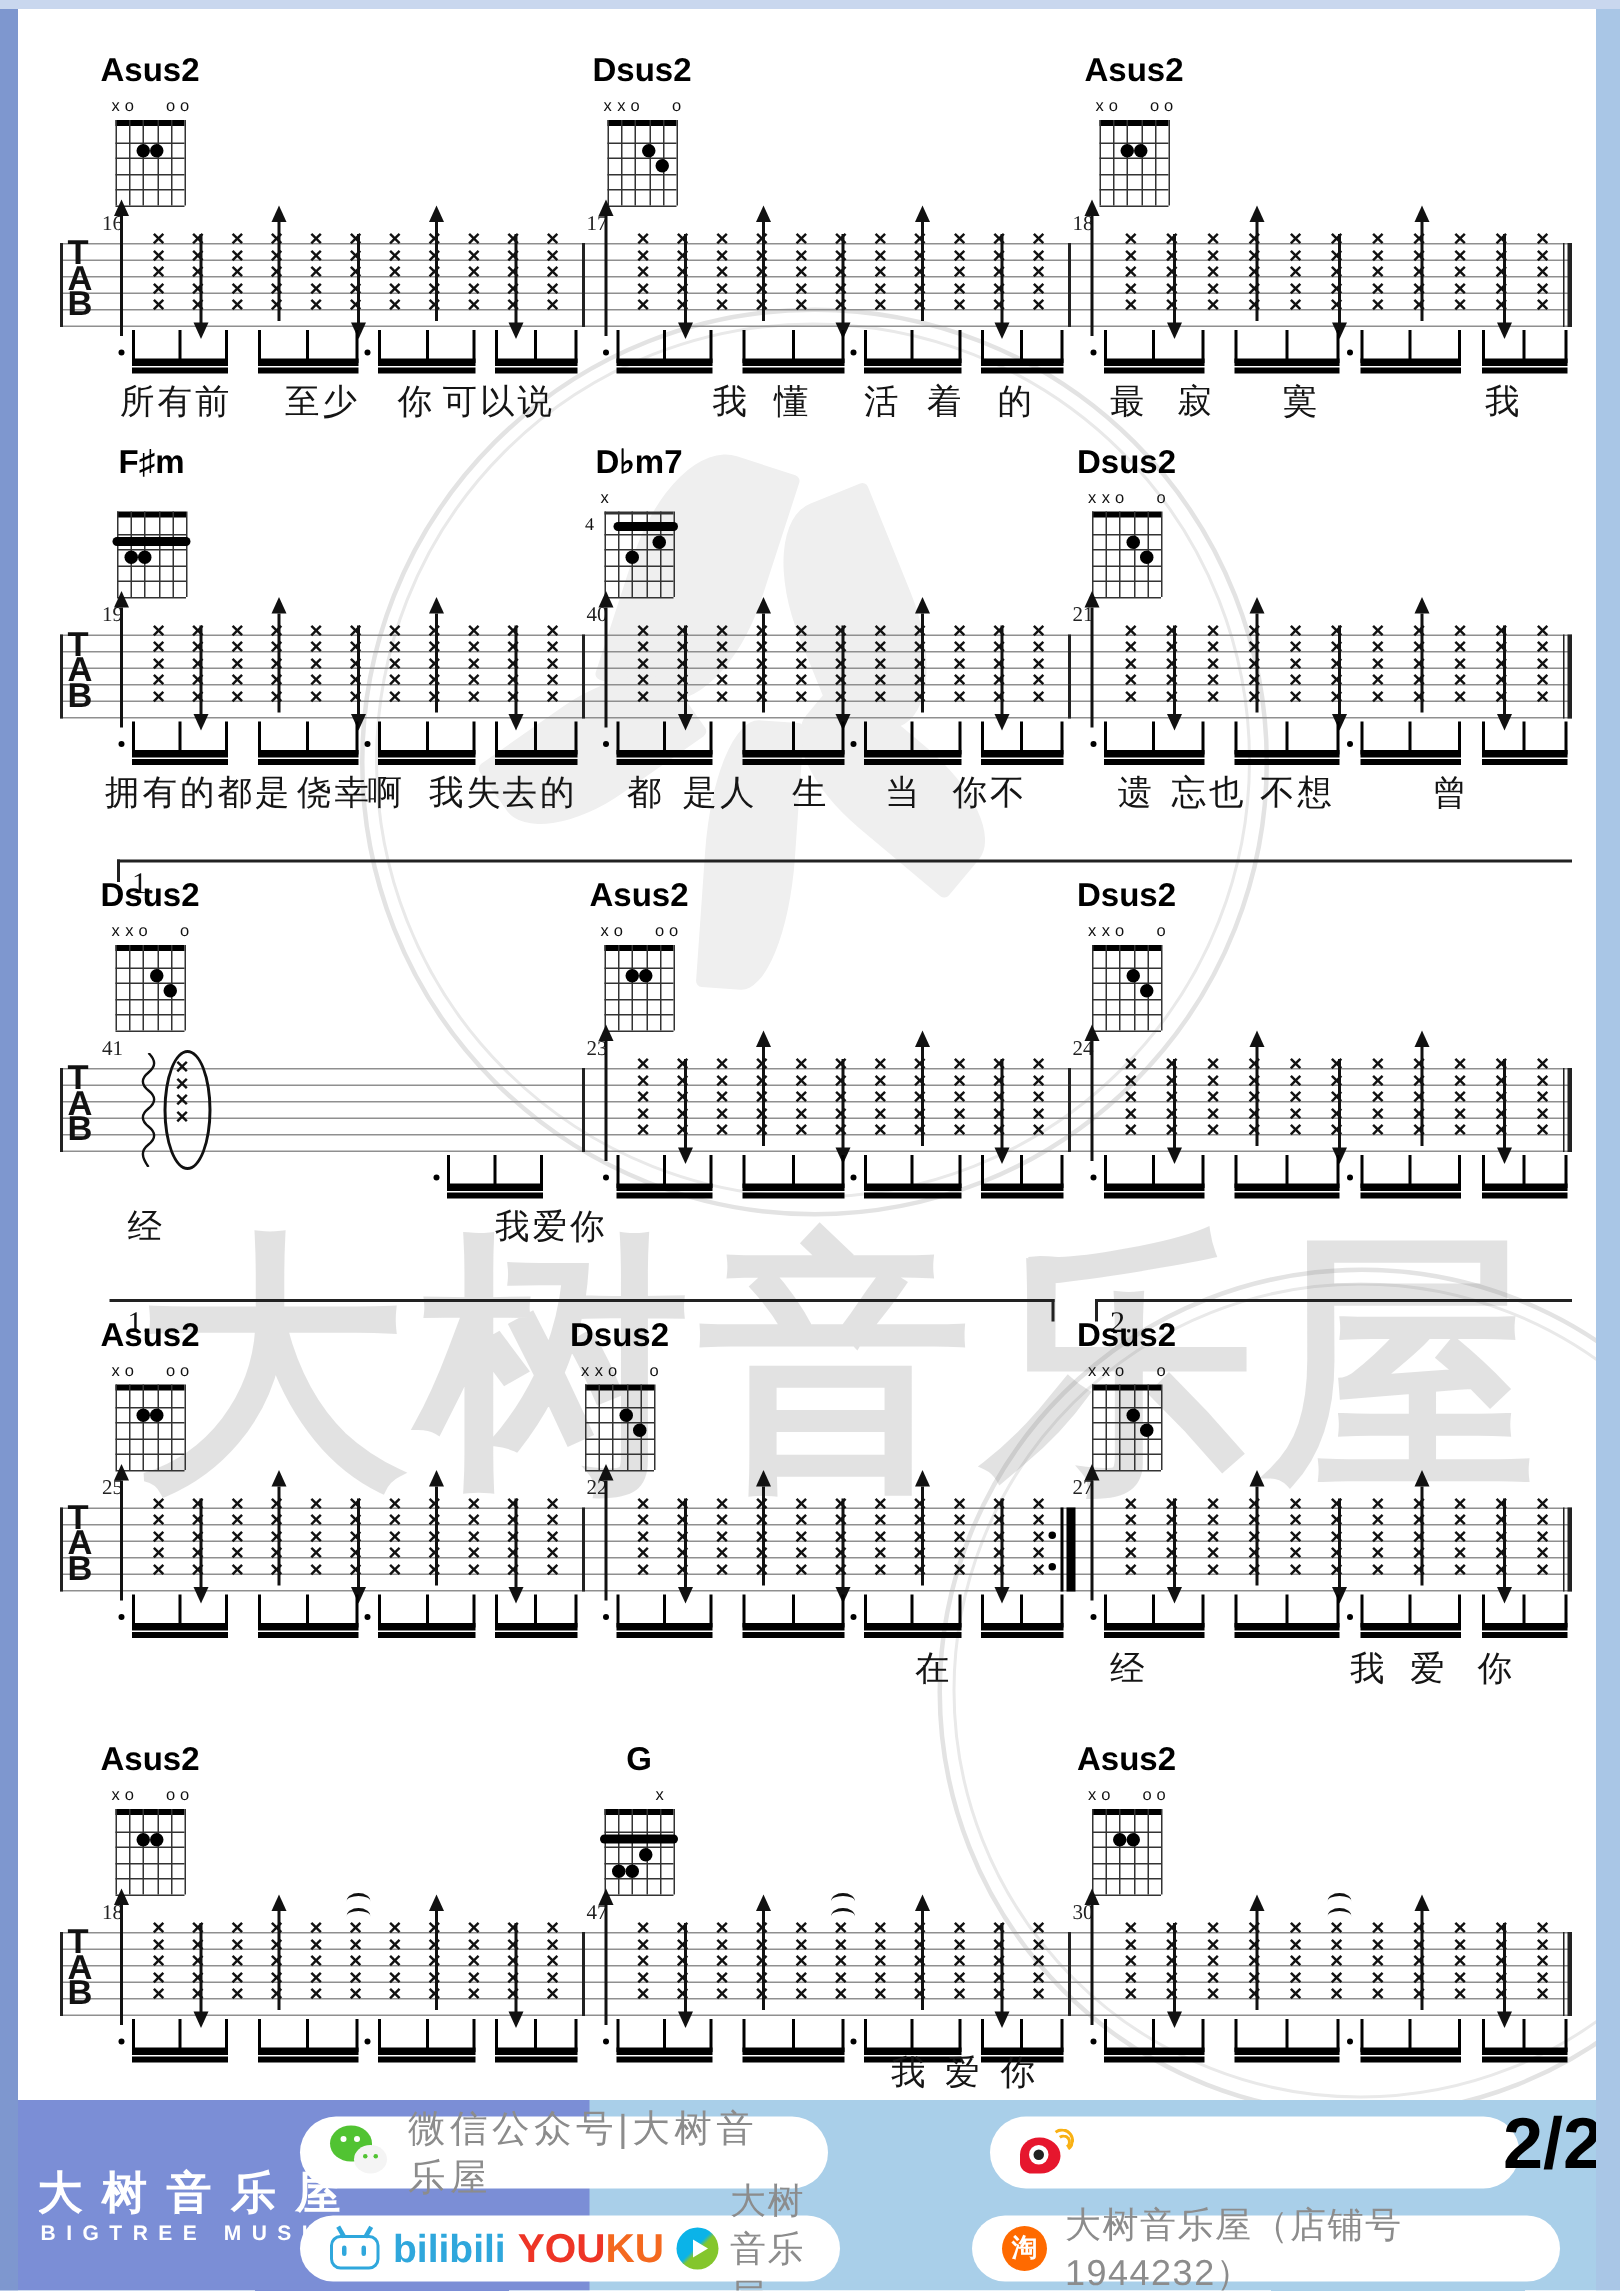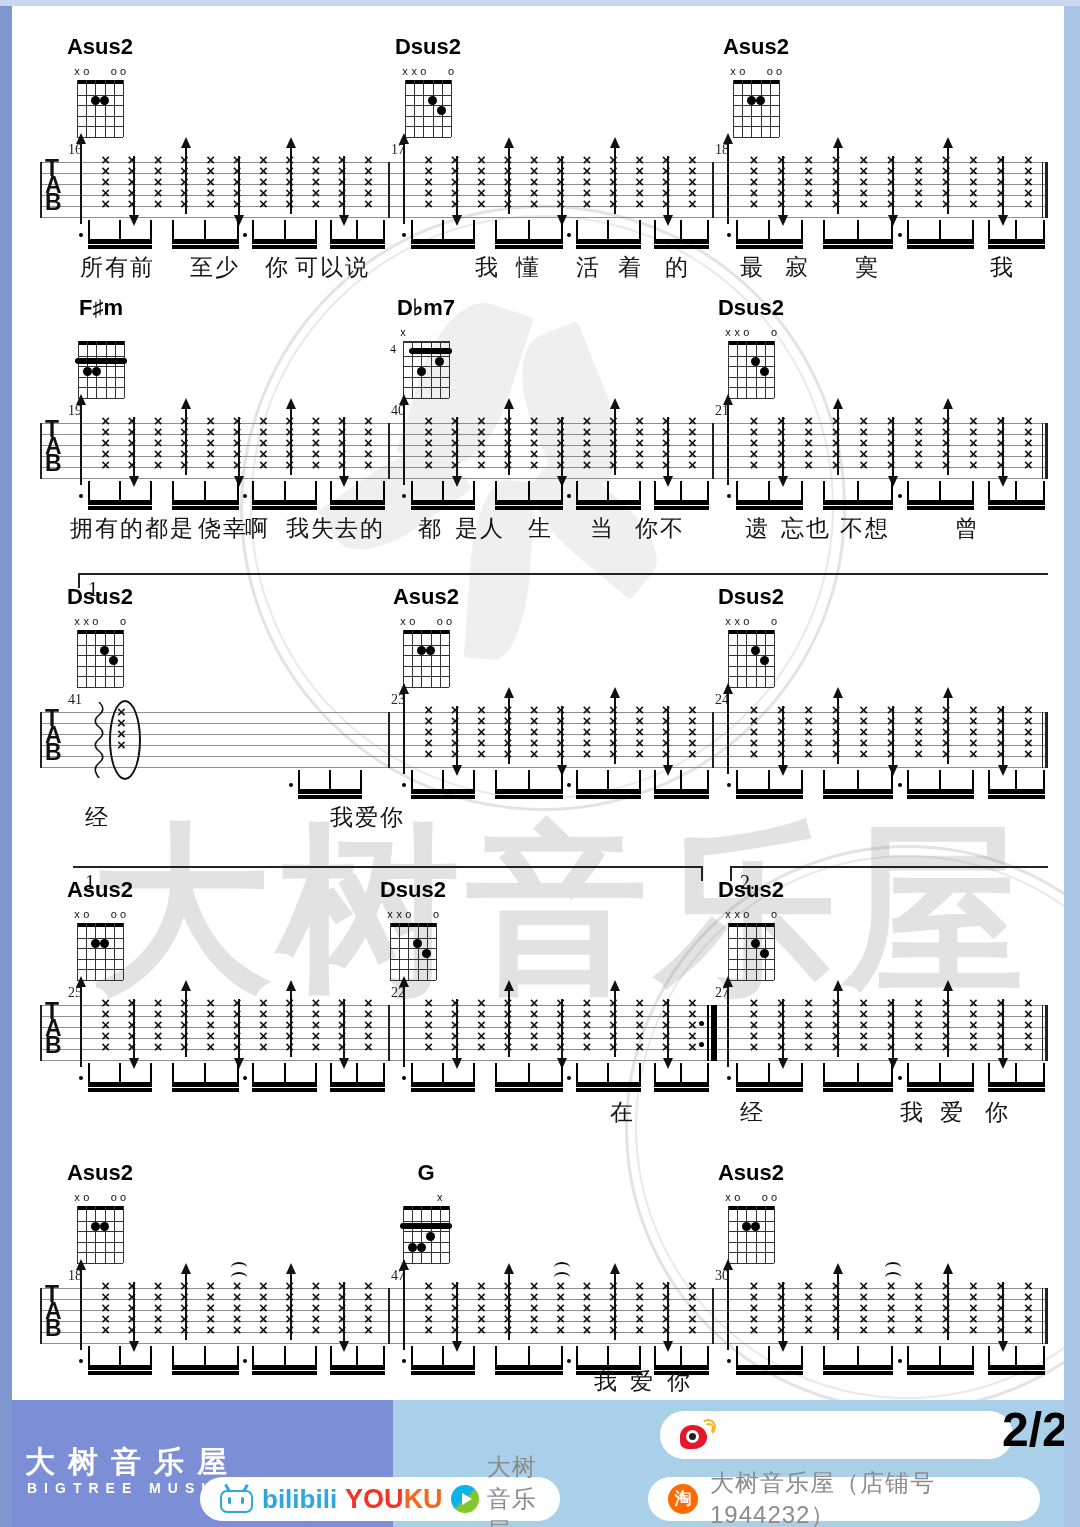--- a/index.html
+++ b/index.html
@@ -1947,20 +1947,31 @@
       </div>
     </div>
   </div>
 
 <div id="footer" class="abs">
   <div id="brandbox" class="abs">
     <div class="abs brand-cn" style="left:25px;top:42px;">大树音乐屋</div>
     <div class="abs brand-en" style="left:27px;top:80px;">BIGTREE MUSIC</div>
   </div>
 
+  <div class="abs pill" style="left:200px;top:11px;width:352px;height:48px;">
+    <span class="icon" style="width:40px;height:36px;">
+      <span class="abs" style="left:0;top:0;width:28px;height:24px;background:#51c332;border-radius:50% 50% 45% 50%;"></span>
+      <span class="abs" style="left:7px;top:7px;width:4px;height:4px;border-radius:50%;background:#fff;"></span>
+      <span class="abs" style="left:16px;top:7px;width:4px;height:4px;border-radius:50%;background:#fff;"></span>
+      <span class="abs" style="left:16px;top:13px;width:22px;height:19px;background:#f4f4f4;border-radius:50%;"></span>
+      <span class="abs" style="left:22px;top:19px;width:3px;height:3px;border-radius:50%;background:#51c332;"></span>
+      <span class="abs" style="left:29px;top:19px;width:3px;height:3px;border-radius:50%;background:#51c332;"></span>
+    </span>
+    <span>微信公众号|大树音乐屋</span>
+  </div>
 
   <div class="abs pill" style="left:660px;top:11px;width:353px;height:48px;">
     <span class="icon" style="width:38px;height:36px;">
       <span class="abs" style="left:0;top:8px;width:27px;height:24px;background:#e6162d;border-radius:48% 52% 50% 30%;"></span>
       <span class="abs" style="left:6px;top:13px;width:13px;height:13px;background:#fff;border-radius:50%;"></span>
       <span class="abs" style="left:9px;top:16px;width:7px;height:7px;background:#222;border-radius:50%;"></span>
       <span class="abs" style="left:20px;top:2px;width:12px;height:12px;border:2.5px solid #f9b114;border-left-color:transparent;border-bottom-color:transparent;border-radius:50%;transform:rotate(8deg);"></span>
       <span class="abs" style="left:24px;top:6px;width:6px;height:6px;border:2.5px solid #f9b114;border-left-color:transparent;border-bottom-color:transparent;border-radius:50%;transform:rotate(8deg);"></span>
     </span>
   </div>

